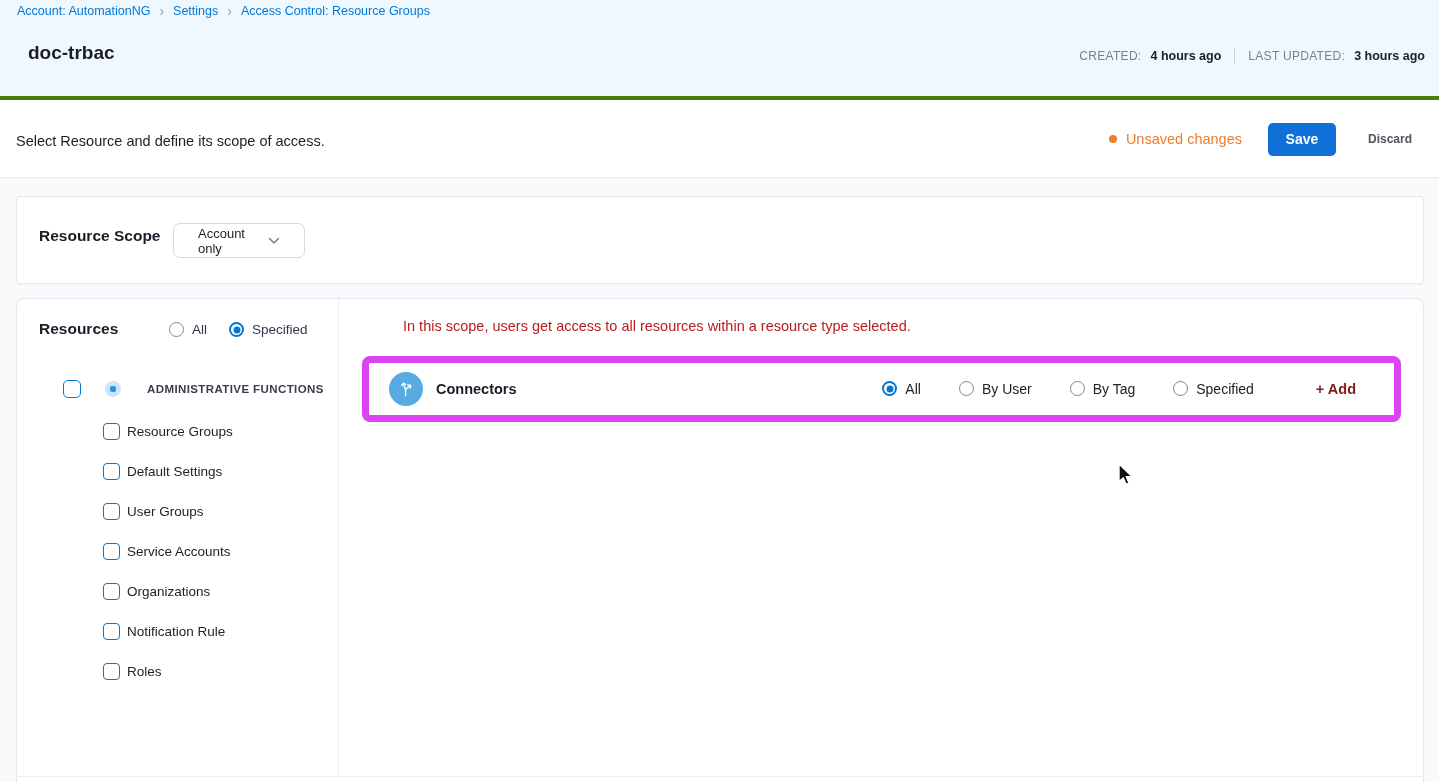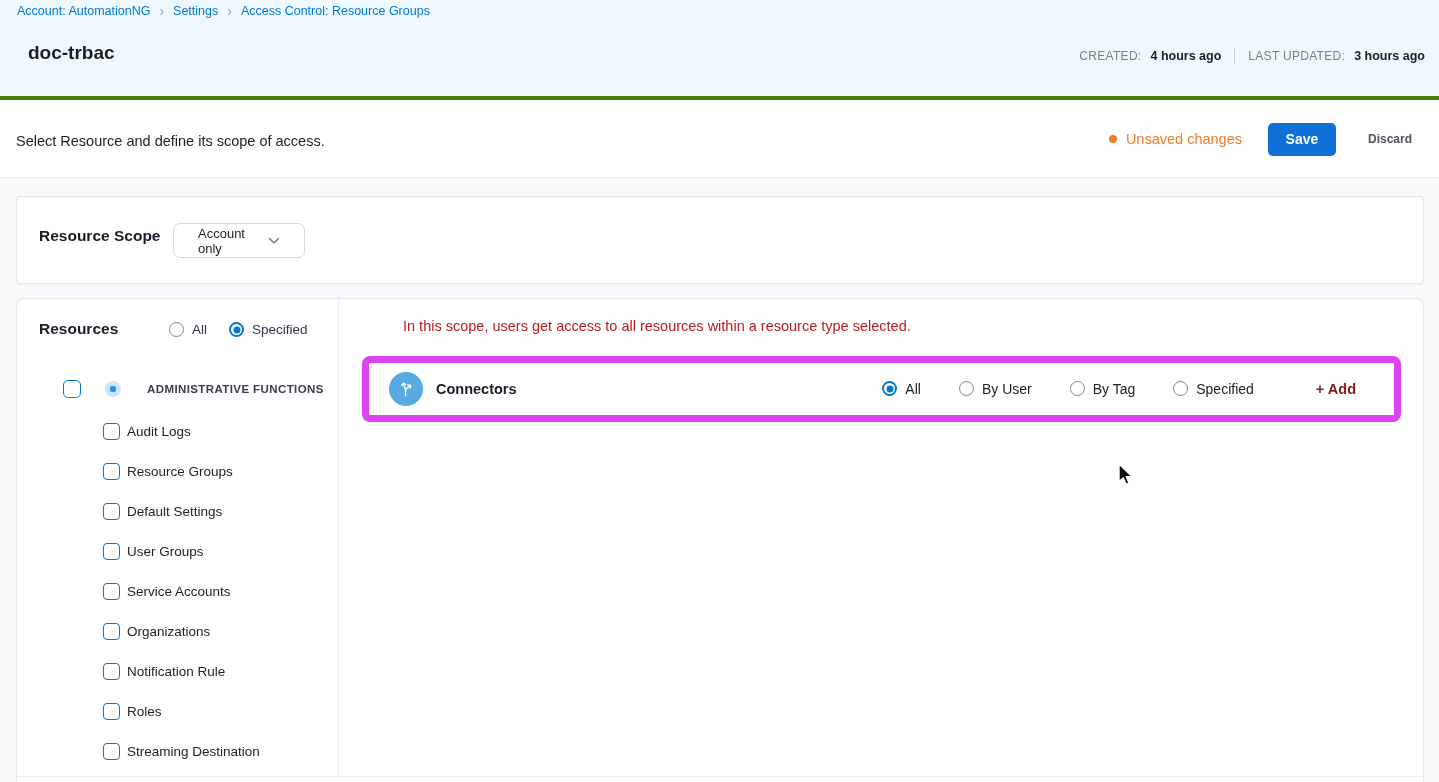--- a/index.html
+++ b/index.html
@@ -197,24 +197,20 @@
 
   <div class="tree-group">
     <span class="cb big"></span>
     <span class="group-dot-icon"></span>
     <span class="group-label">ADMINISTRATIVE FUNCTIONS</span>
   </div>
 
   <div class="tree-items">
     <div class="tree-row">
       <span class="cb"></span>
-      <span class="ilabel">Audit Logs</span>
-    </div>
-    <div class="tree-row">
-      <span class="cb"></span>
       <span class="ilabel">Resource Groups</span>
     </div>
     <div class="tree-row">
       <span class="cb"></span>
       <span class="ilabel">Default Settings</span>
     </div>
     <div class="tree-row">
       <span class="cb"></span>
       <span class="ilabel">User Groups</span>
     </div>
@@ -226,24 +222,20 @@
       <span class="cb"></span>
       <span class="ilabel">Organizations</span>
     </div>
     <div class="tree-row">
       <span class="cb"></span>
       <span class="ilabel">Notification Rule</span>
     </div>
     <div class="tree-row">
       <span class="cb"></span>
       <span class="ilabel">Roles</span>
-    </div>
-    <div class="tree-row">
-      <span class="cb"></span>
-      <span class="ilabel">Streaming Destination</span>
     </div>
   </div>
 
   <div class="info-text">In this scope, users get access to all resources within a resource type selected.</div>
 
   <div class="resource-row">
     <span class="conn-icon">
       <svg width="20" height="20" viewBox="0 0 24 24">
         <g fill="none" stroke="#FFFFFF" stroke-width="1.7" stroke-linecap="round" stroke-linejoin="round">
           <path d="M11.5 20v-7"></path>

